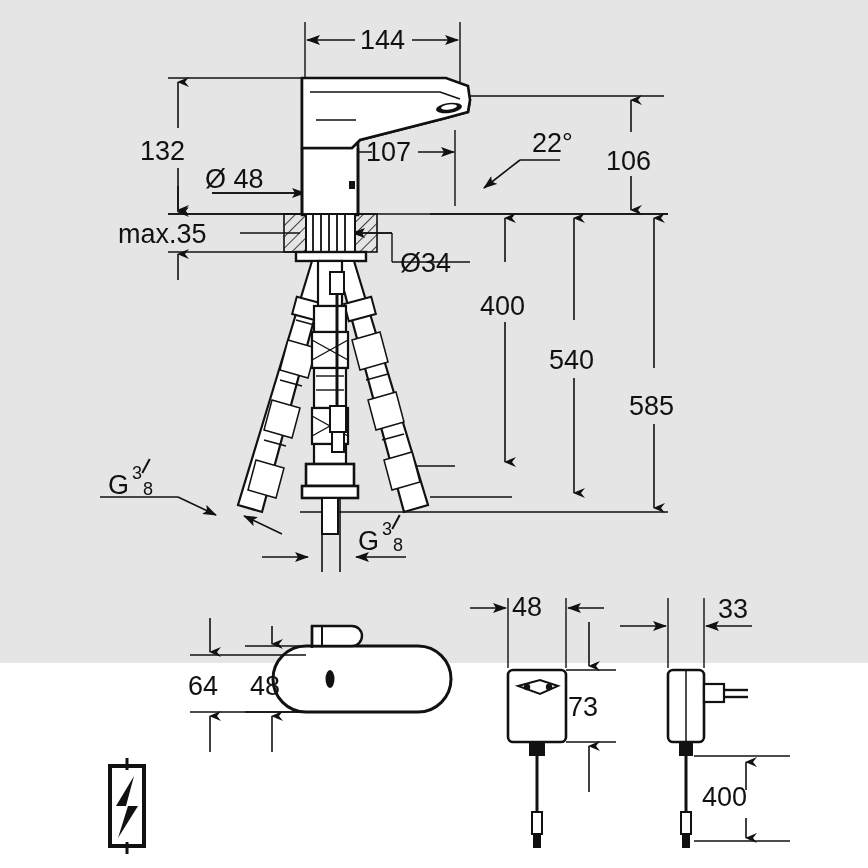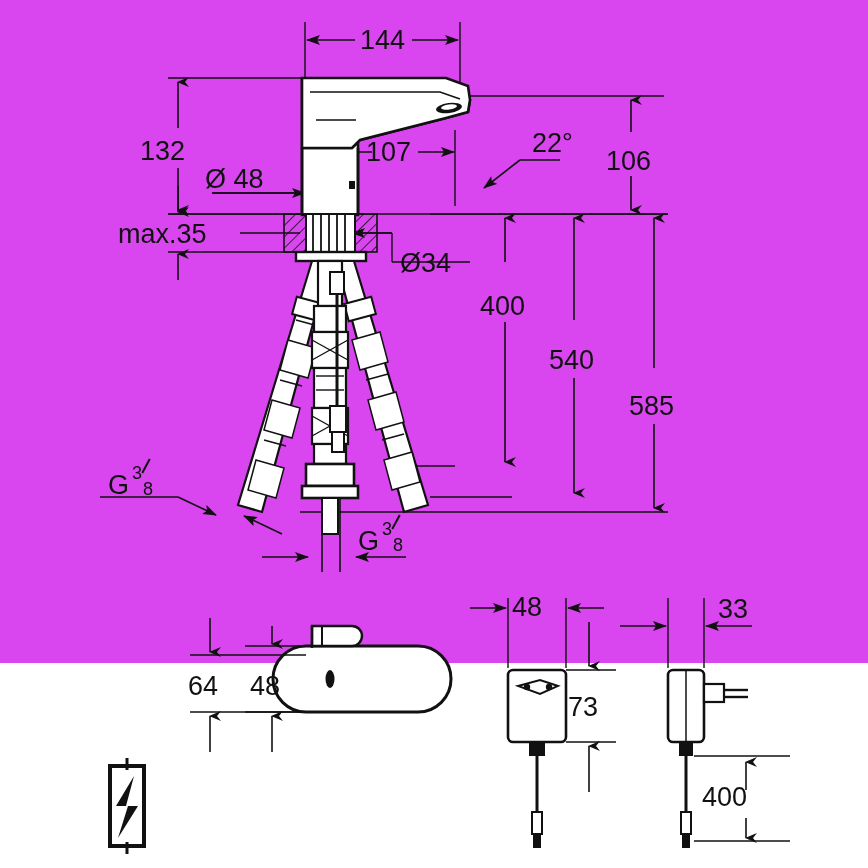--- a/index.html
+++ b/index.html
@@ -1,17 +1,17 @@
 <!DOCTYPE html>
 <html><head>
 <meta charset="utf-8">
 <style>
   html,body{margin:0;padding:0;background:#ffffff;}
   body{width:868px;height:868px;font-family:"Liberation Sans",sans-serif;overflow:hidden;}
-  #stage{position:relative;width:868px;height:663px;background:#d946ef;}
+  #stage{position:relative;width:868px;height:663px;background:#e5e5e5;}
   #stage svg{position:absolute;left:0;top:0;}
   .dimtext{font-family:"Liberation Sans",sans-serif;font-size:27px;fill:#111;}
   .lbl{position:absolute;font-family:"Liberation Sans",sans-serif;color:#111;white-space:nowrap;}
   .d27{font-size:27px;line-height:27px;}
   .frac{display:inline-block;position:relative;width:30px;height:30px;vertical-align:middle;}
   .frac .n{position:absolute;left:3px;top:-12px;font-size:18px;}
   .frac .b{position:absolute;left:9px;top:-7px;width:16px;height:0;border-top:2px solid #111;transform:rotate(-62deg);}
   .frac .d{position:absolute;left:14px;top:4px;font-size:18px;}
 </style>
 </head>

